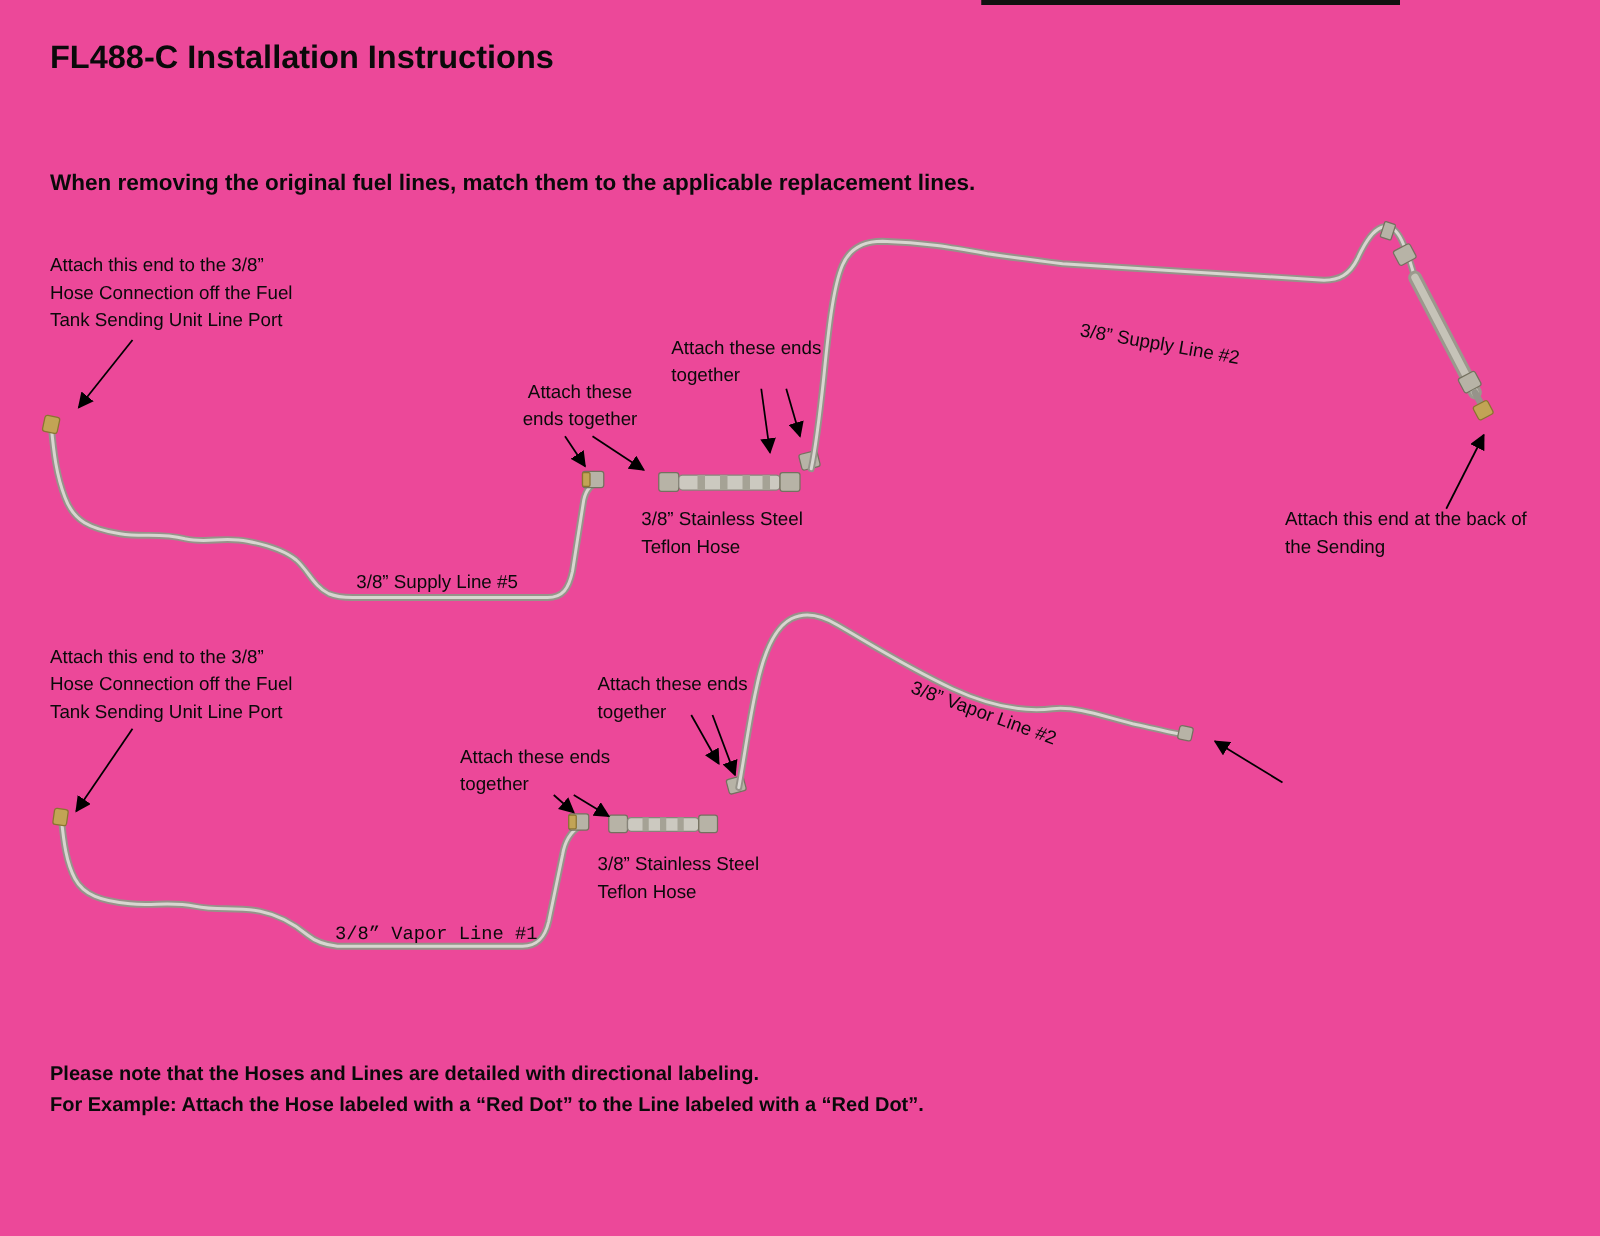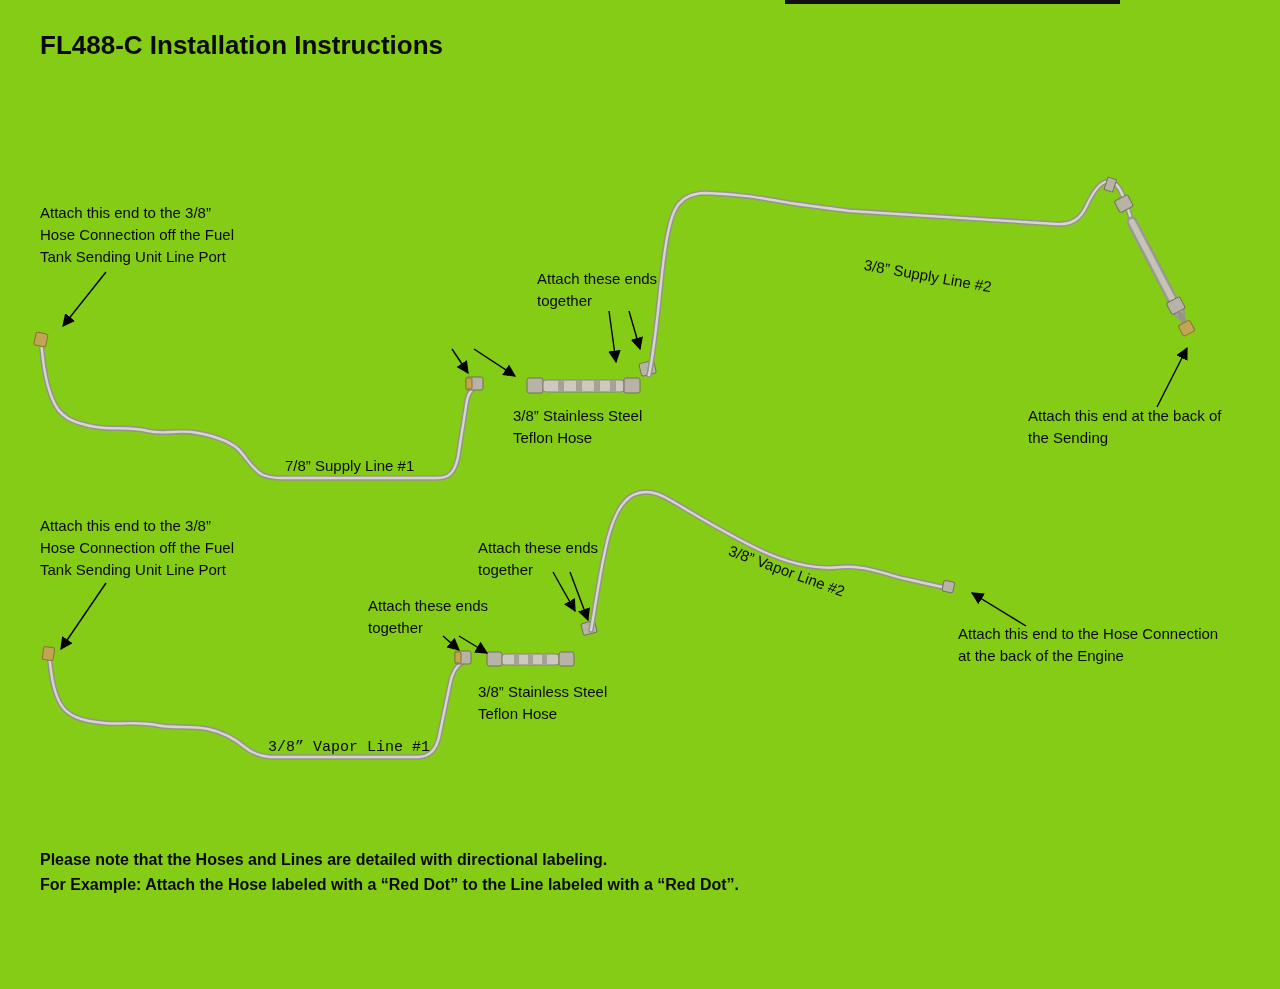--- a/index.html
+++ b/index.html
@@ -2,21 +2,21 @@
 <html><head>
 <meta charset="utf-8">
 <style>
   * { margin: 0; padding: 0; box-sizing: border-box; }
   html, body { background: #ffffff; }
   body { font-family: "Liberation Sans", sans-serif; color: #000; }
   .canvas {
     position: relative;
     width: 1280px;
     height: 989px;
-    background: #84cc16;
+    background: #ec4899;
     overflow: hidden;
   }
   .diagram { position: absolute; left: 0; top: 0; }
 
   
   .lbl {
     position: absolute;
     font-size: 15px;
     line-height: 22px;
     white-space: pre-line;
@@ -147,43 +147,44 @@
       <path class="arrow" d="M106 583 L61 649"></path>
       <path class="arrow" d="M443 636 L459 650"></path>
       <path class="arrow" d="M459 636 L487 653"></path>
       <path class="arrow" d="M553 572 L575 611"></path>
       <path class="arrow" d="M570 572 L588 620"></path>
       <path class="arrow" d="M1026 626 L972 593"></path>
     </g>
   </svg>
 
   <div class="lbl t-title">FL488-C Installation Instructions</div>
+  <div class="lbl t-intro">When removing the original fuel lines, match them to the applicable replacement lines.</div>
 
   <div class="lbl l-sup-tank">Attach this end to the 3/8”
 Hose Connection off the Fuel
 Tank Sending Unit Line Port</div>
+  <div class="lbl l-sup-ends-left">Attach these
+ends together</div>
   <div class="lbl l-sup-ends-right">Attach these ends
 together</div>
   <div class="lbl l-sup-hose">3/8” Stainless Steel
 Teflon Hose</div>
-  <div class="lbl l-sup-line1">7/8” Supply Line #1</div>
+  <div class="lbl l-sup-line1">3/8” Supply Line #5</div>
   <div class="lbl l-sup-line2">3/8” Supply Line #2</div>
   <div class="lbl l-sup-engine">Attach this end at the back of
 the Sending</div>
 
   <div class="lbl l-vap-tank">Attach this end to the 3/8”
 Hose Connection off the Fuel
 Tank Sending Unit Line Port</div>
   <div class="lbl l-vap-ends-left">Attach these ends
 together</div>
   <div class="lbl l-vap-ends-right">Attach these ends
 together</div>
   <div class="lbl l-vap-hose">3/8” Stainless Steel
 Teflon Hose</div>
   <div class="lbl l-vap-line1">3/8” Vapor Line #1</div>
   <div class="lbl l-vap-line2">3/8” Vapor Line #2</div>
-  <div class="lbl l-vap-engine">Attach this end to the Hose Connection
-at the back of the Engine</div>
 
   <div class="lbl f-note2">For Example: Attach the Hose labeled with a “Red Dot” to the Line labeled with a “Red Dot”.</div>
   <div class="lbl f-note1">Please note that the Hoses and Lines are detailed with directional labeling.</div>
 
 </div>
 
 </body></html>

